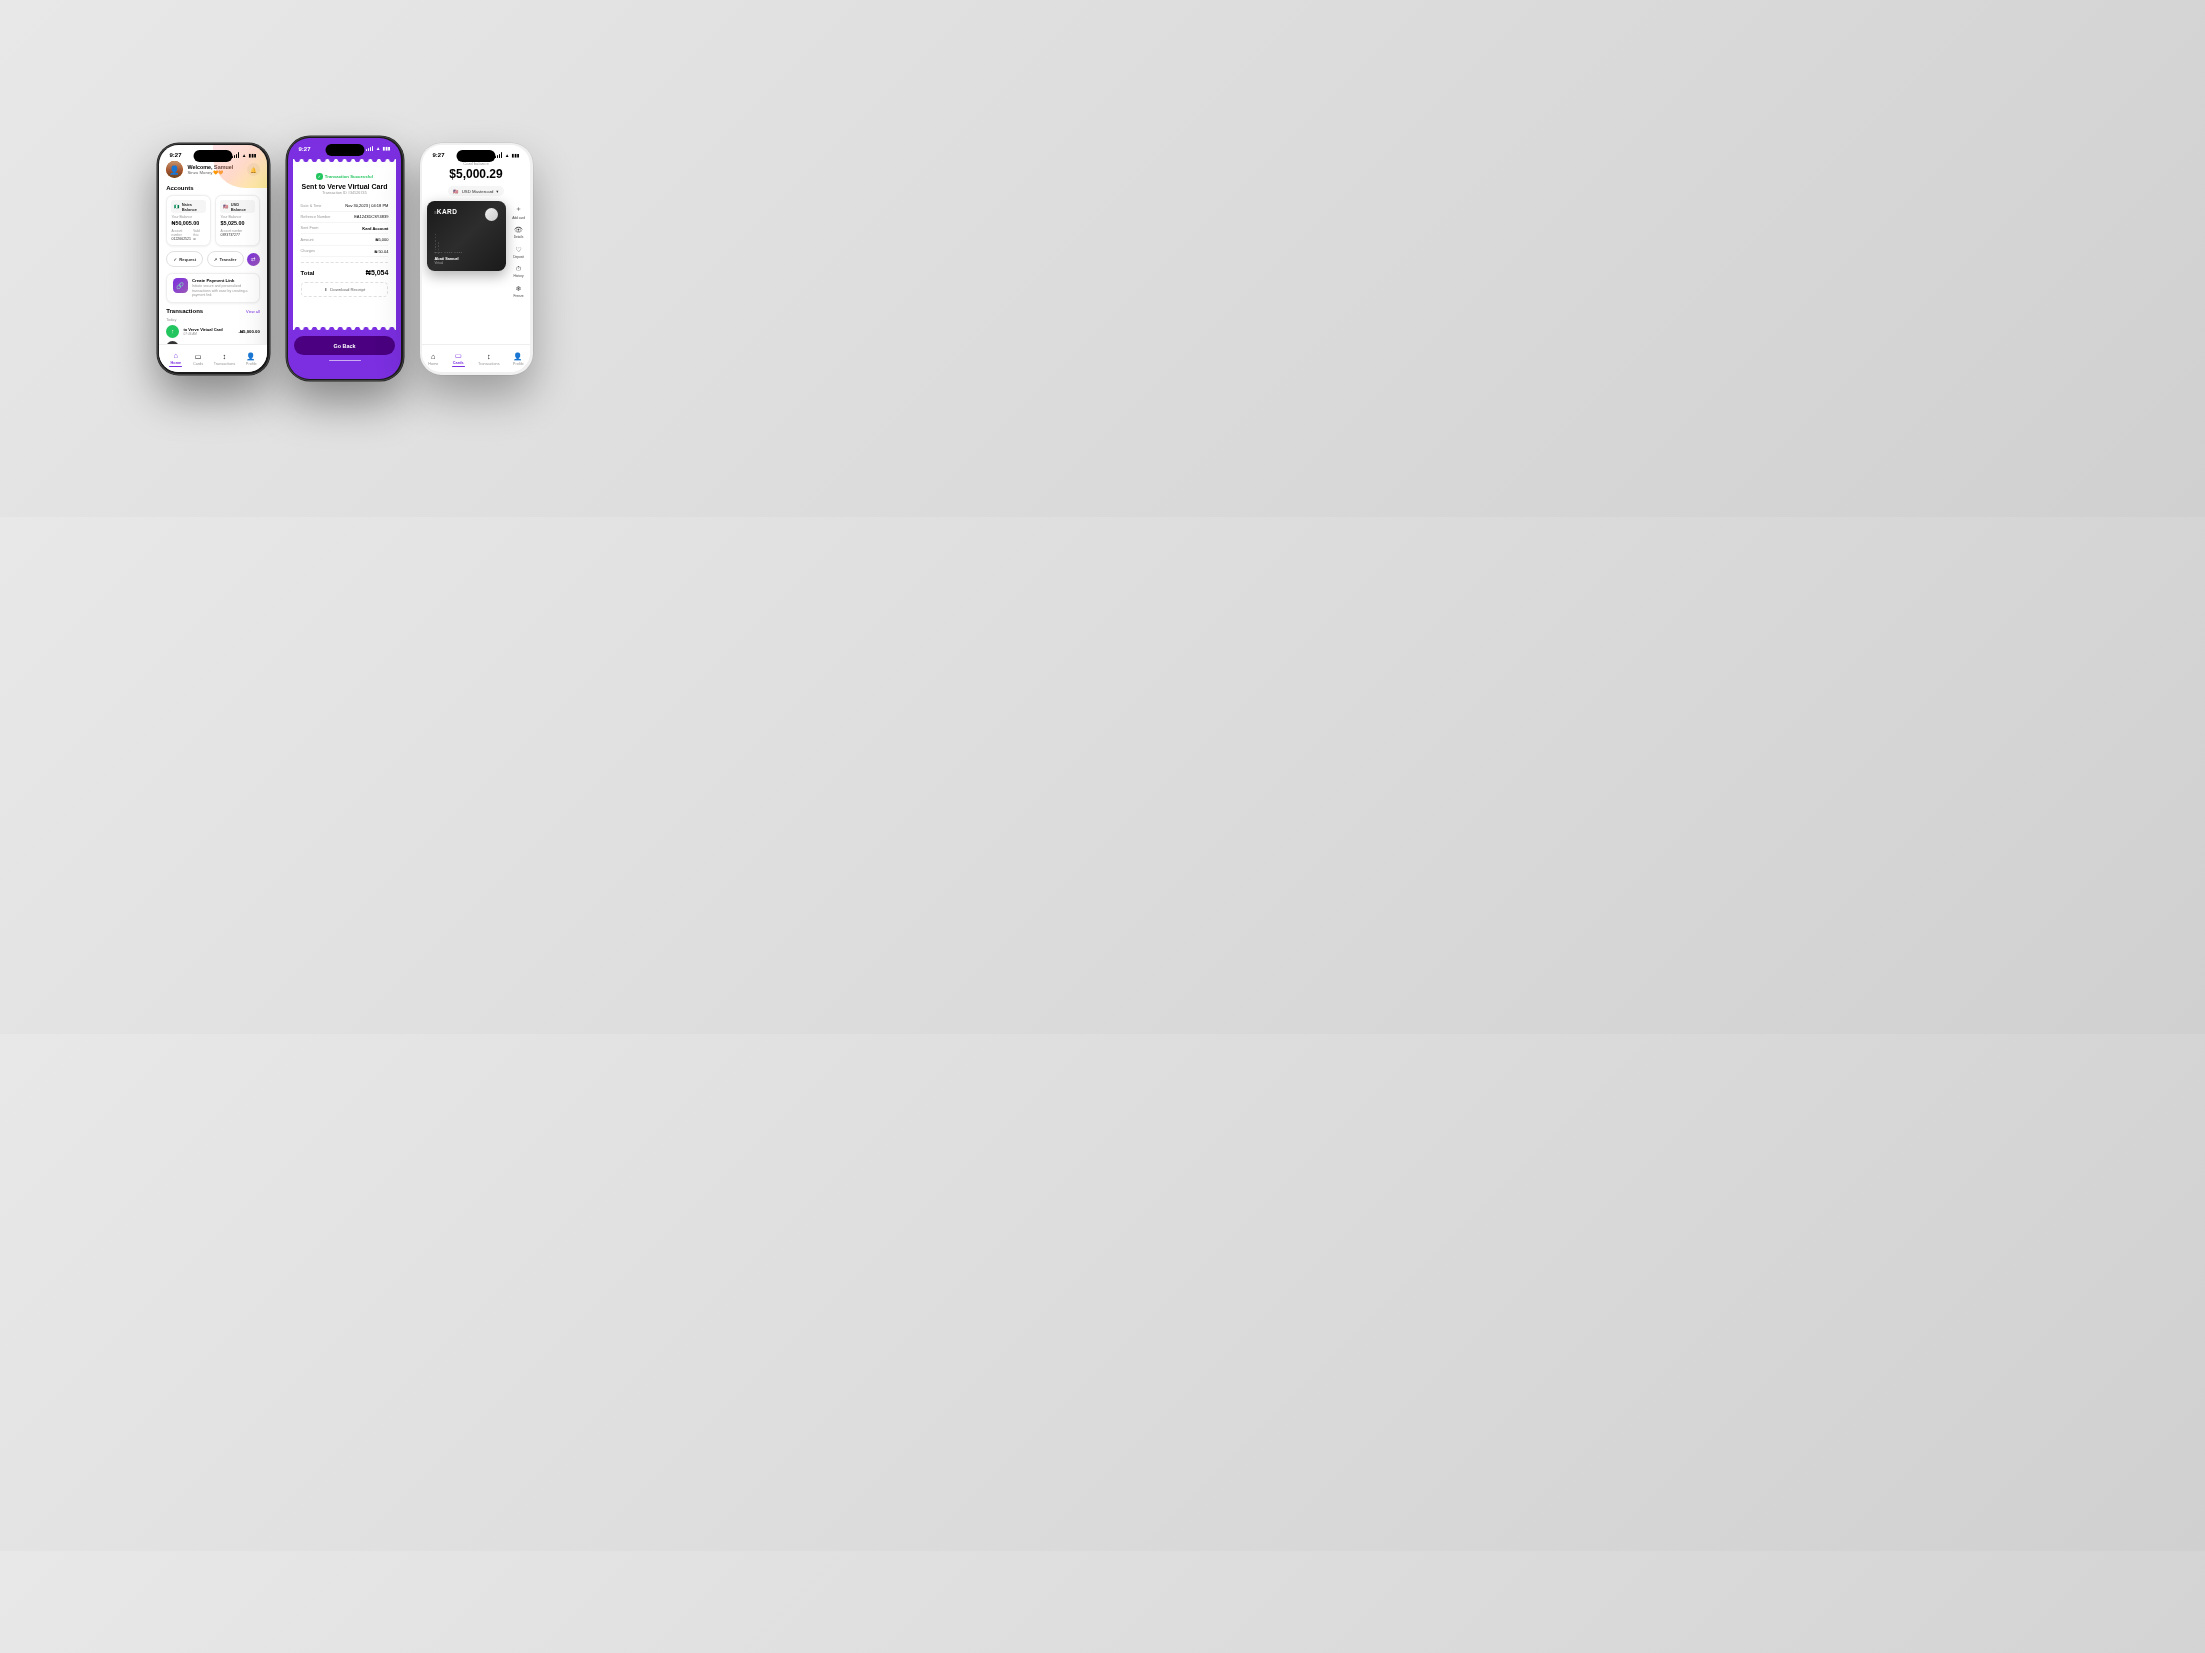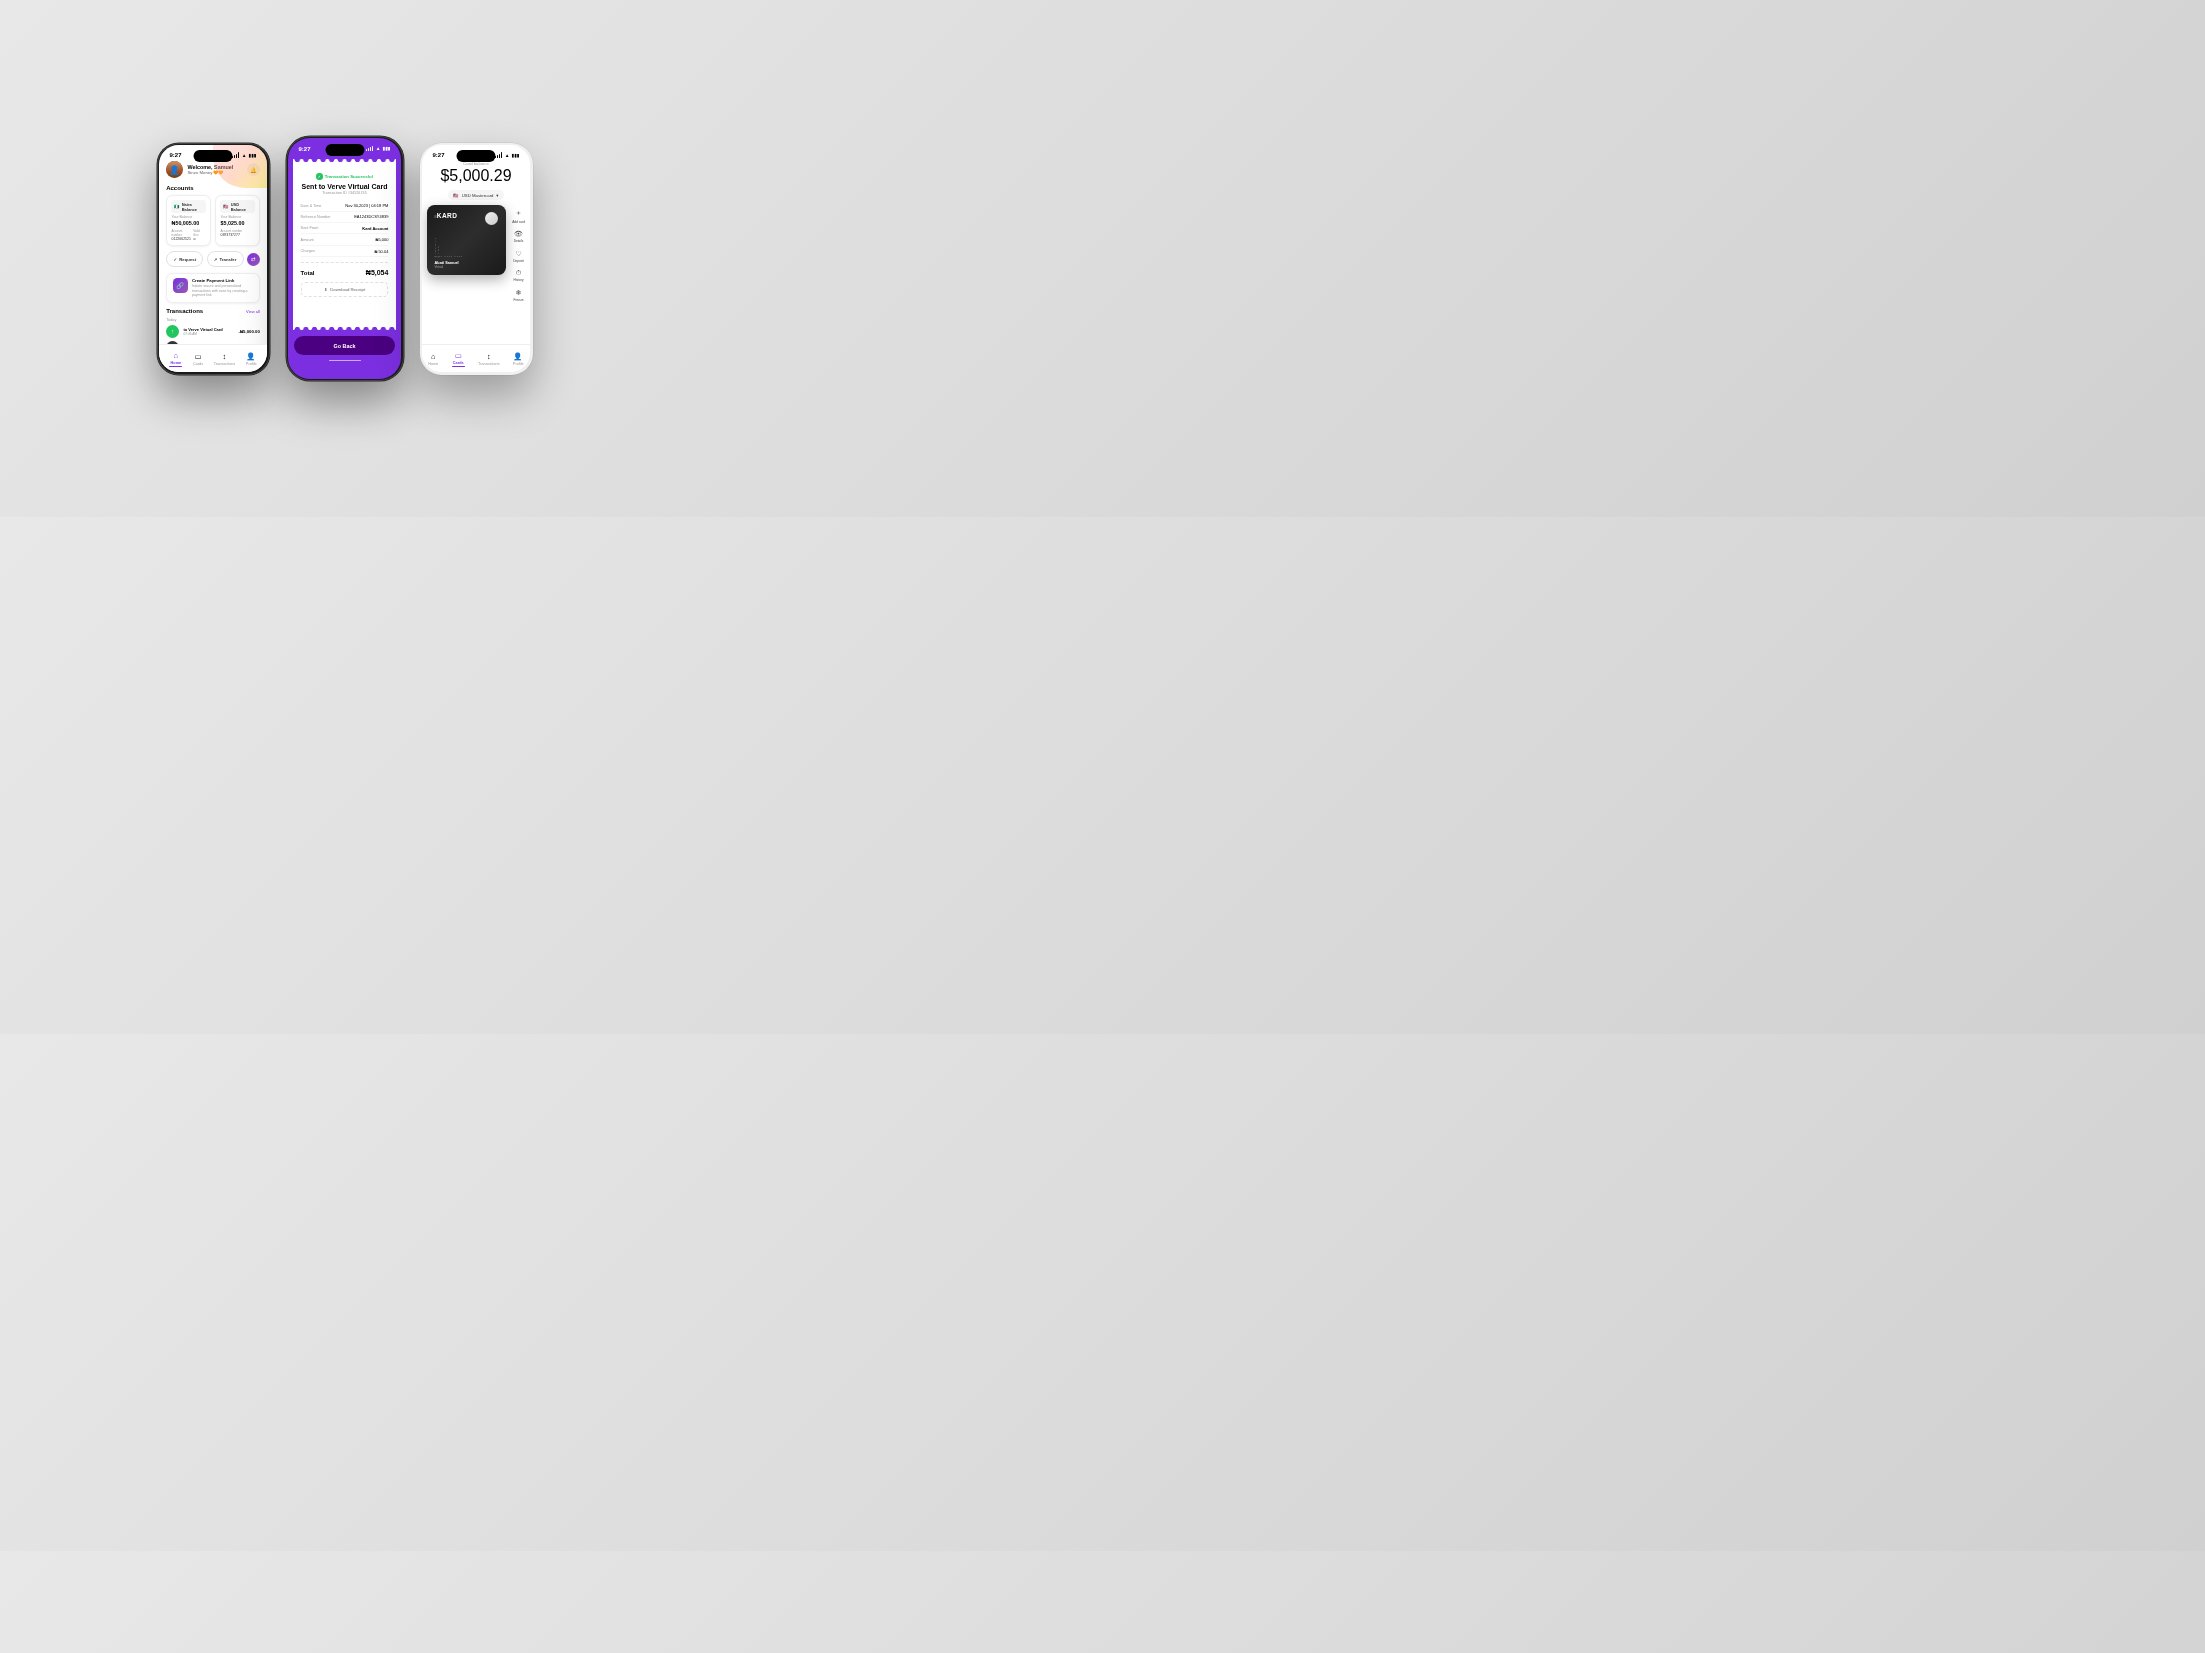--- a/index.html
+++ b/index.html
@@ -440,21 +440,21 @@
     
     .phone-3 .status-bar .status-time { color: #000; }
     .phone-3 .status-bar .status-icons { color: #000; }
 
     .cards-header {
       text-align: center;
       padding: 0 7.5px 5.4px;
     }
 
     .card-balance-label { font-size: 4.3px; color: #999; margin-bottom: 1.1px; }
-    .card-balance-amount { font-size: 16px; font-weight: 400; color: #000; margin-bottom: 3.2px; }
+    .card-balance-amount { font-size: 12px; font-weight: 700; color: #000; margin-bottom: 3.2px; }
 
     .card-selector {
       display: inline-flex;
       align-items: center;
       gap: 2.7px;
       background: #f5f5f5;
       border-radius: 8.6px;
       padding: 2.2px 5.4px;
       font-size: 4.3px;
       font-weight: 500;

